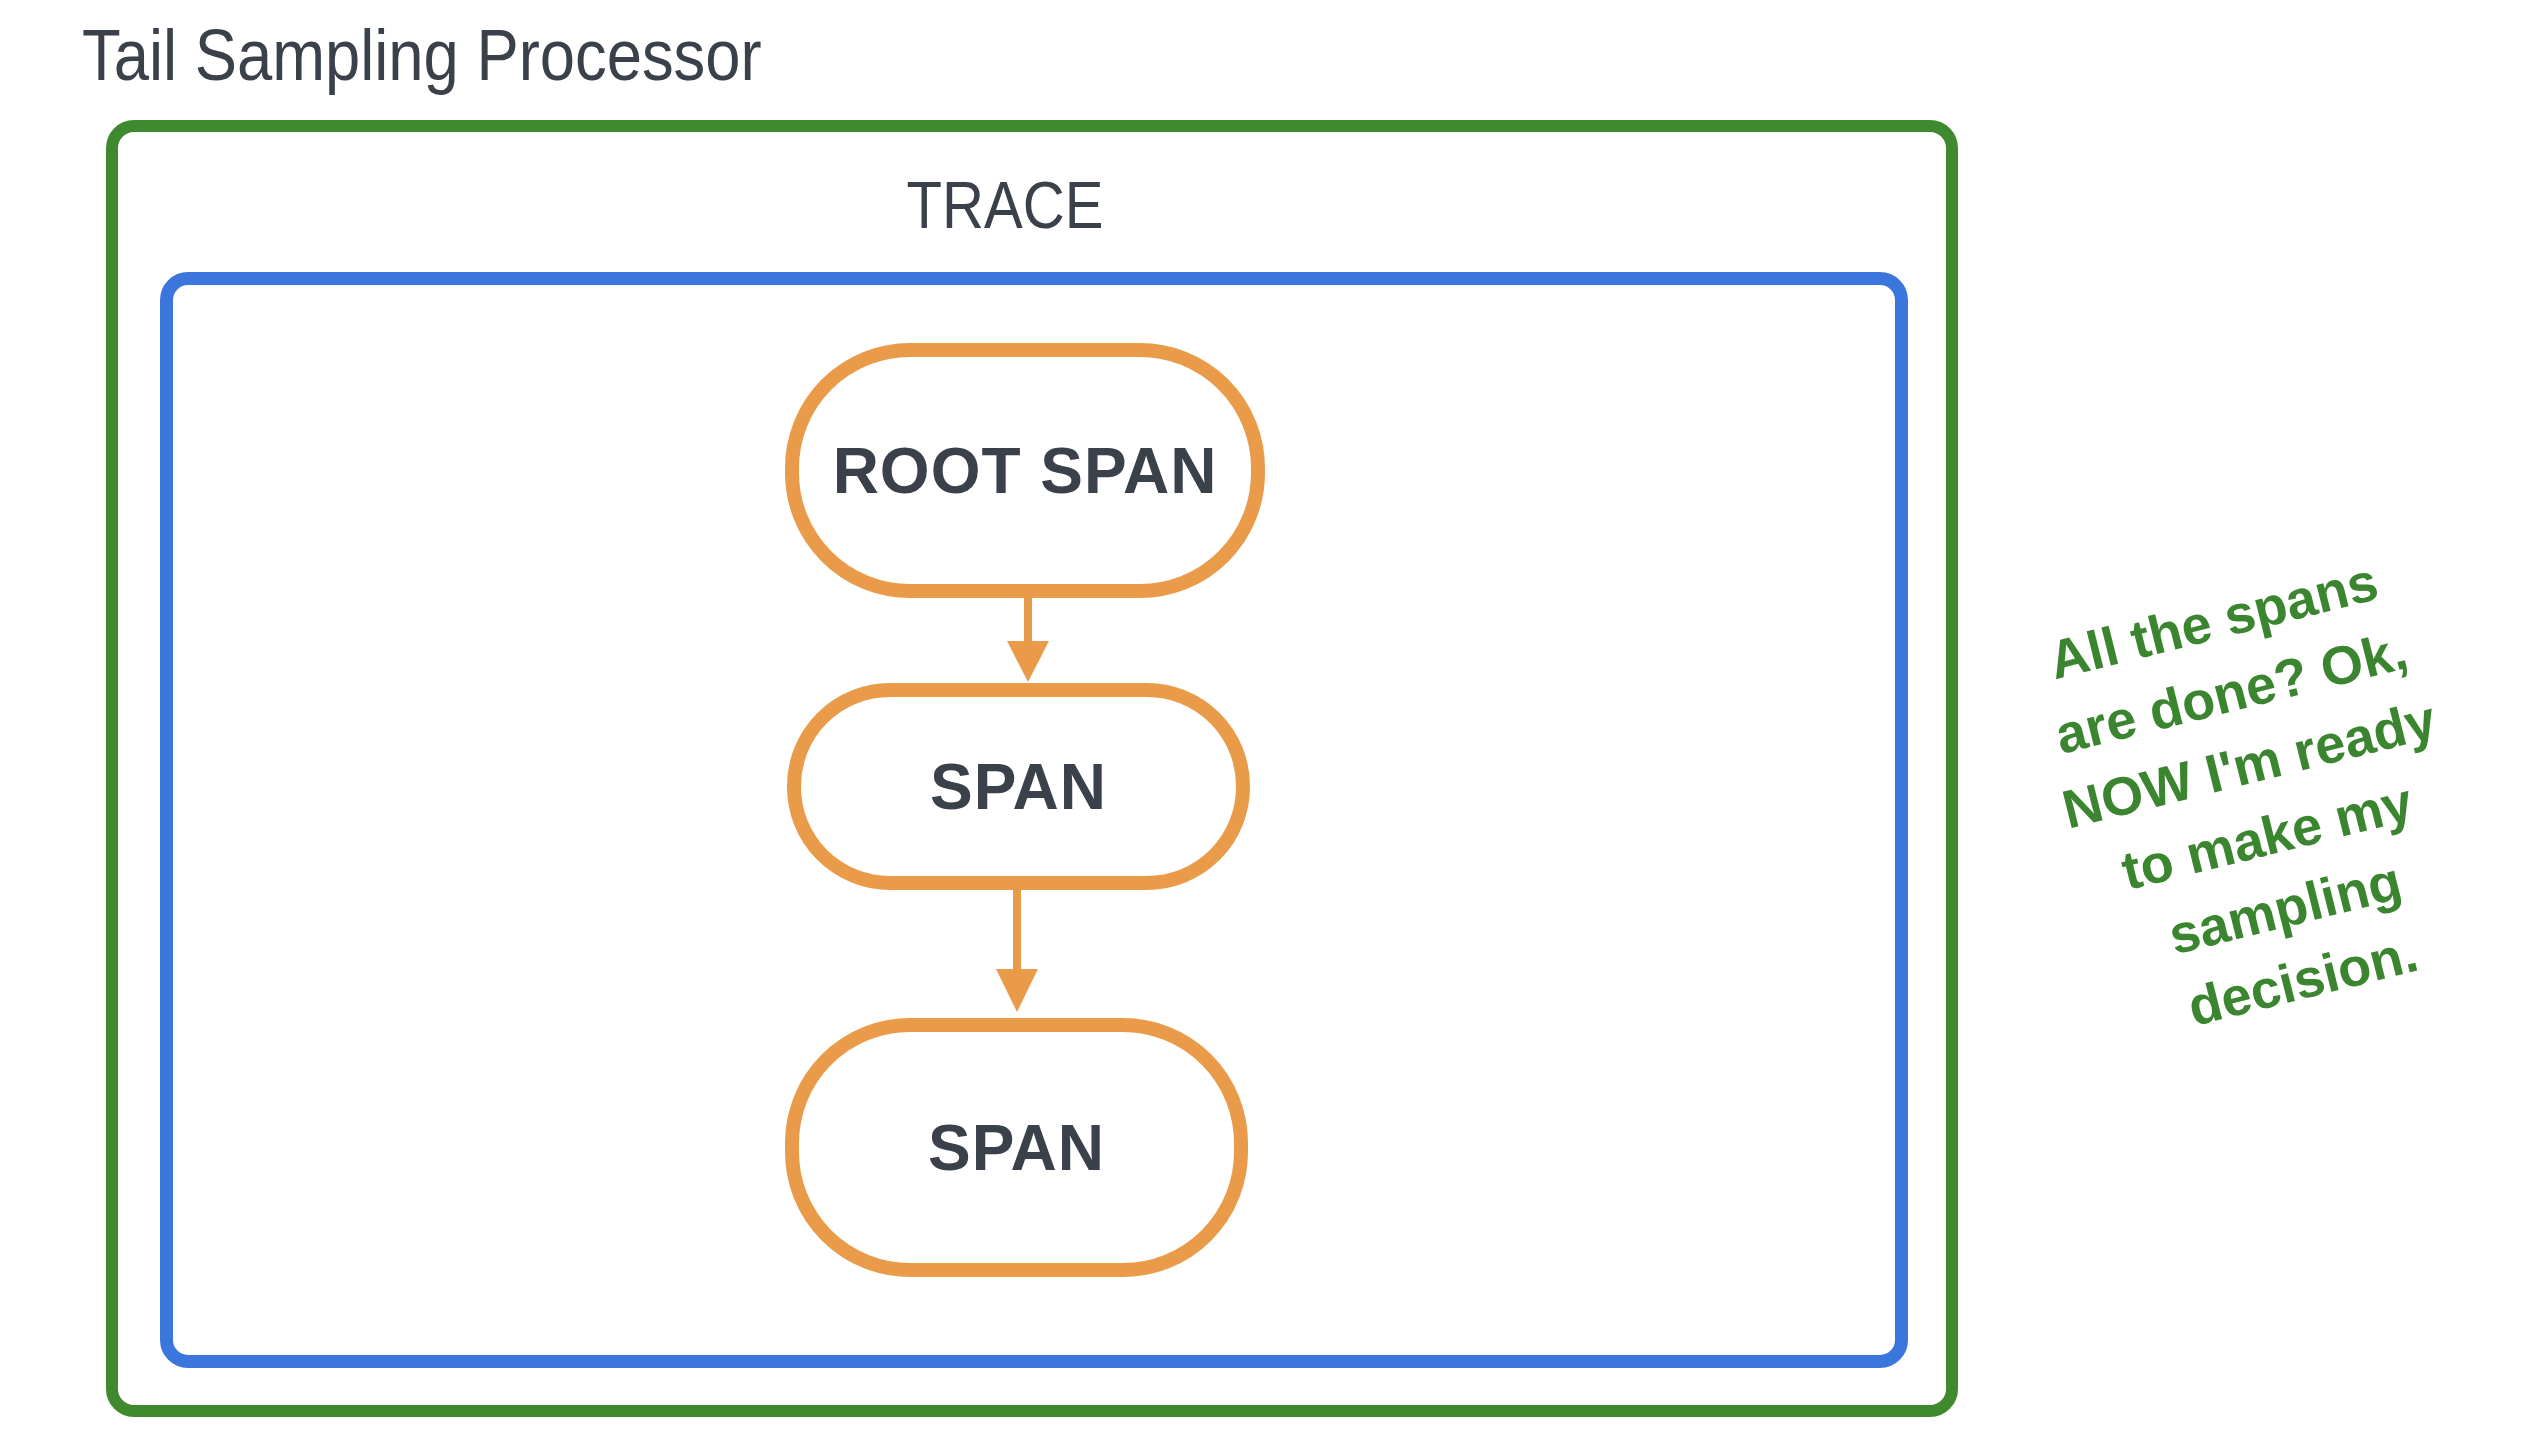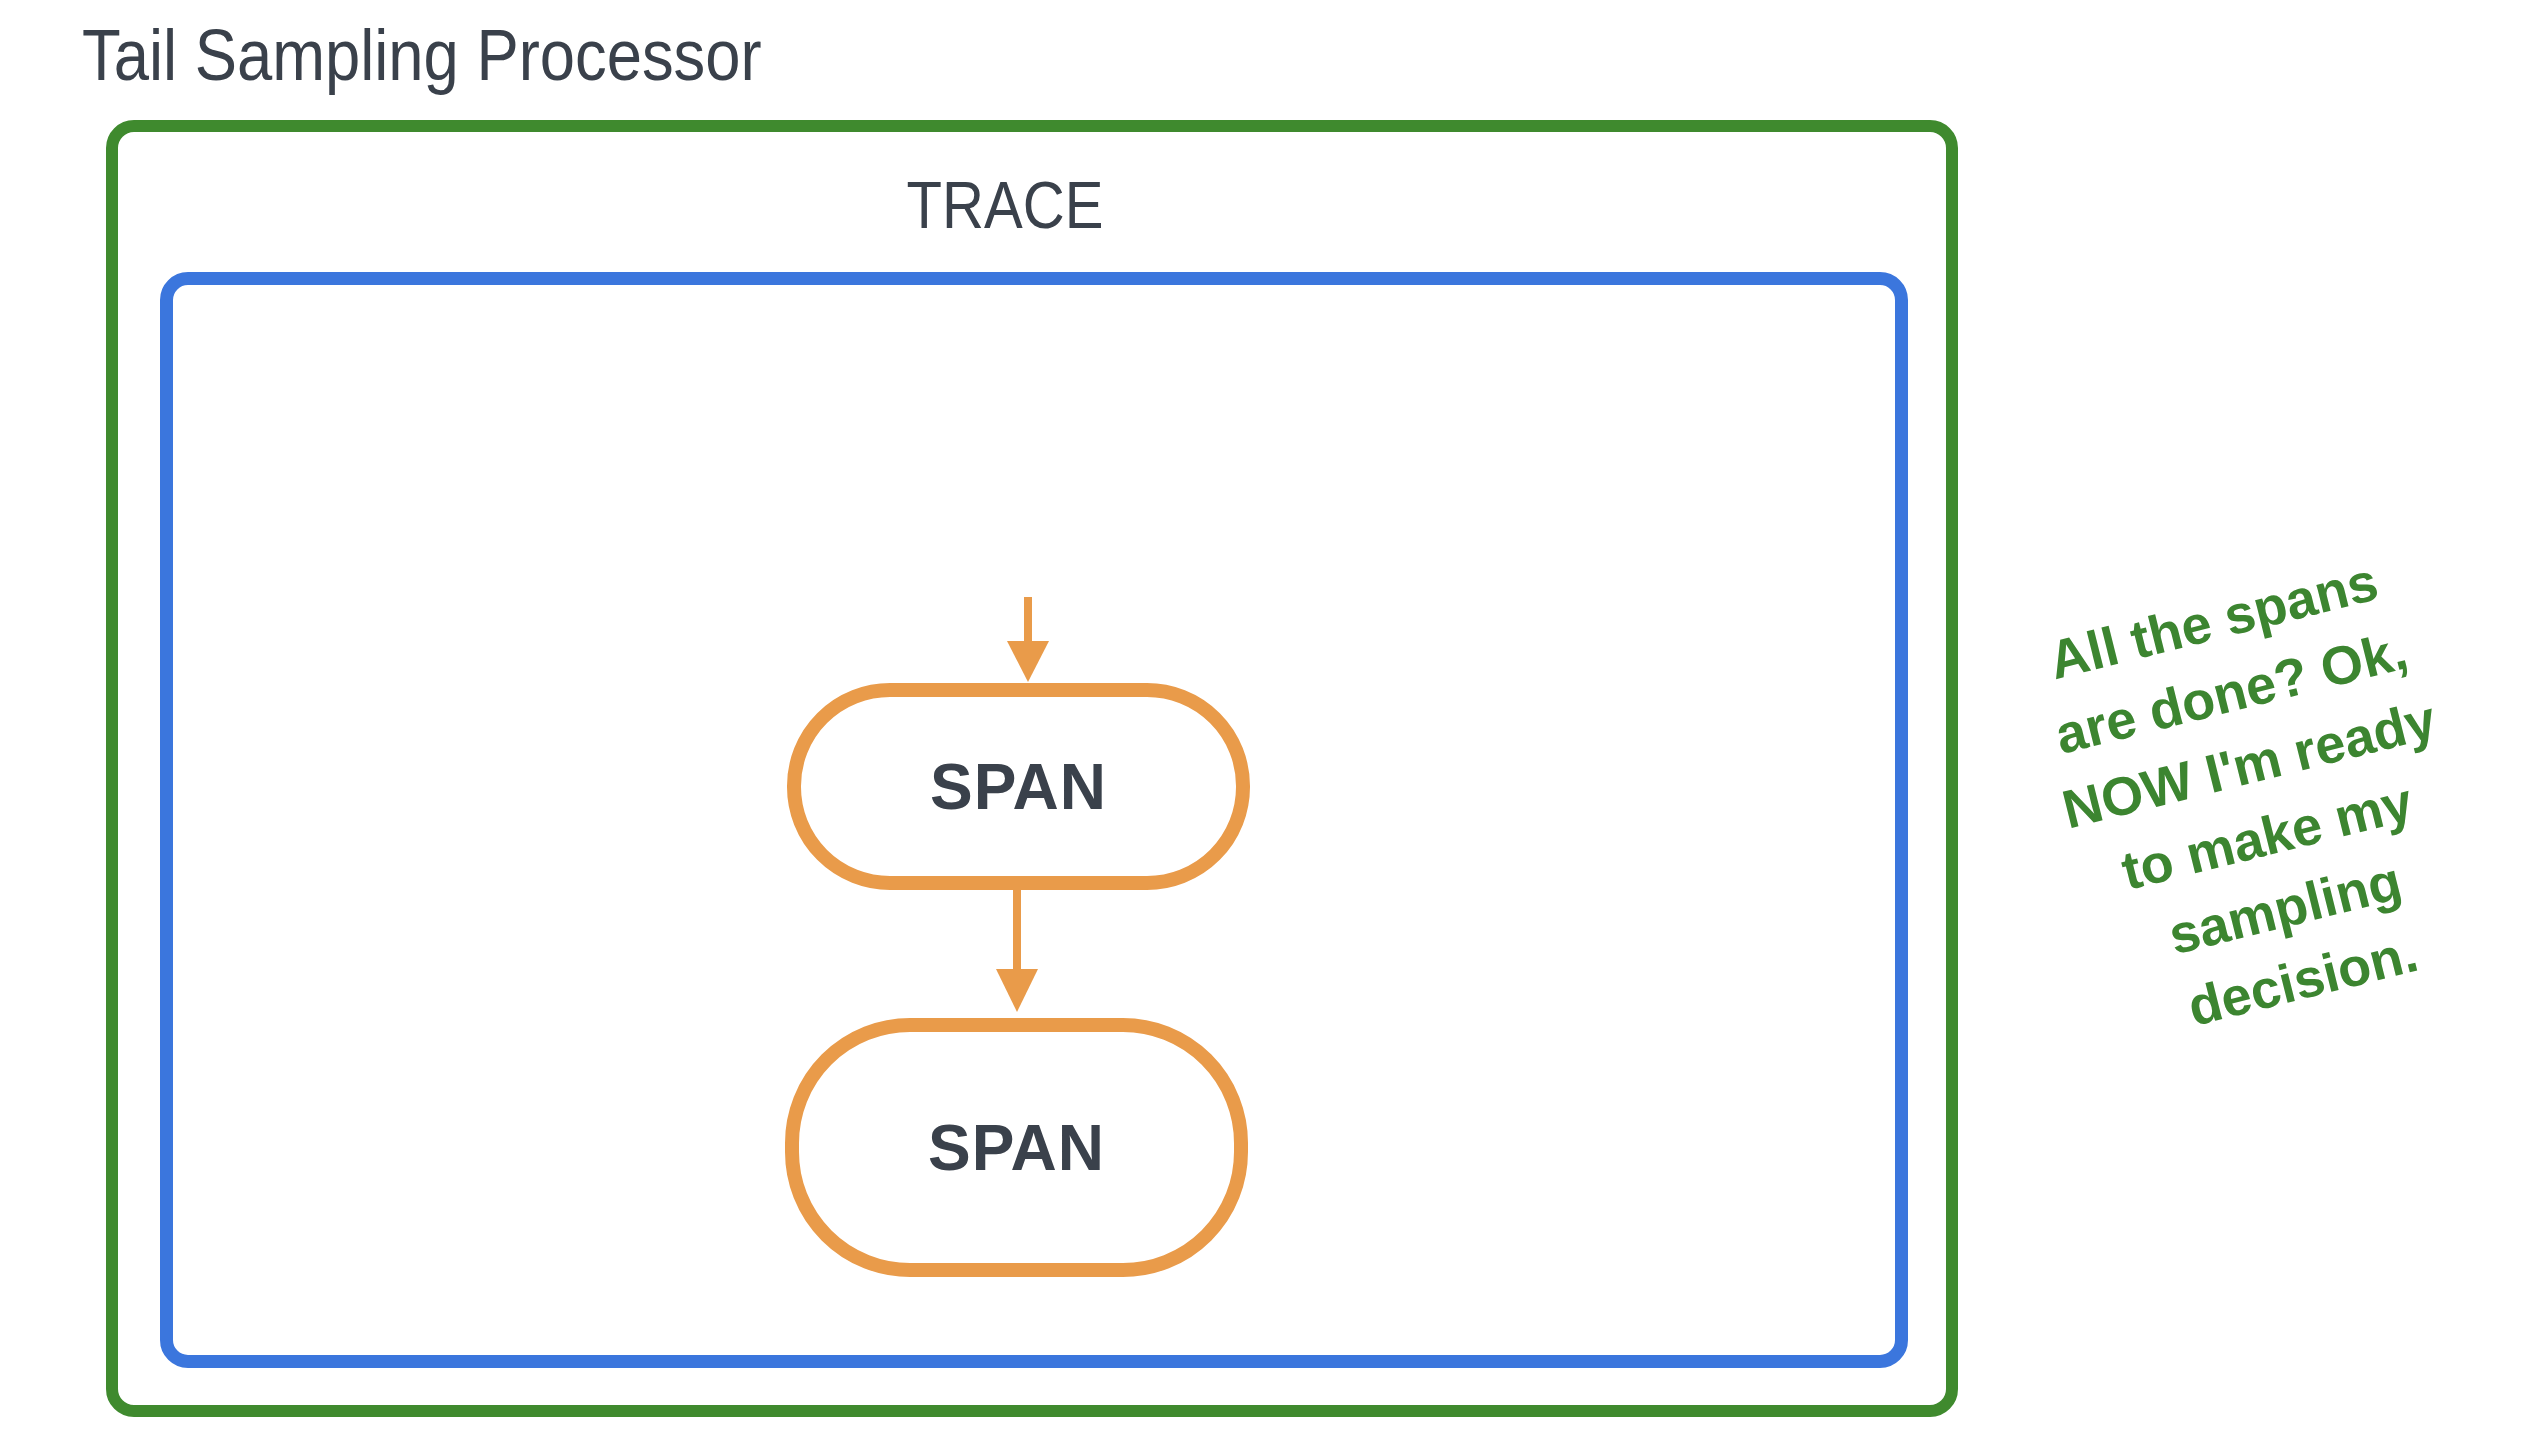--- a/index.html
+++ b/index.html
@@ -135,20 +135,23 @@
 <div class="canvas">
 
   <div class="diagram-title">Tail Sampling Processor</div>
 
   <div class="green-box"></div>
 
   <div class="trace-label">TRACE</div>
 
   <div class="blue-box"></div>
 
+  <div class="node node-root-span">
+    <span class="node-label">ROOT SPAN</span>
+  </div>
 
   <svg class="arrow-svg arrow-1" viewBox="0 0 44 86" aria-hidden="true">
     <line x1="22" y1="0" x2="22" y2="48" stroke="#e99b4a" stroke-width="8"></line>
     <polygon points="1,44 43,44 22,85" fill="#e99b4a"></polygon>
   </svg>
 
   <div class="node node-span-2">
     <span class="node-label">SPAN</span>
   </div>
 

